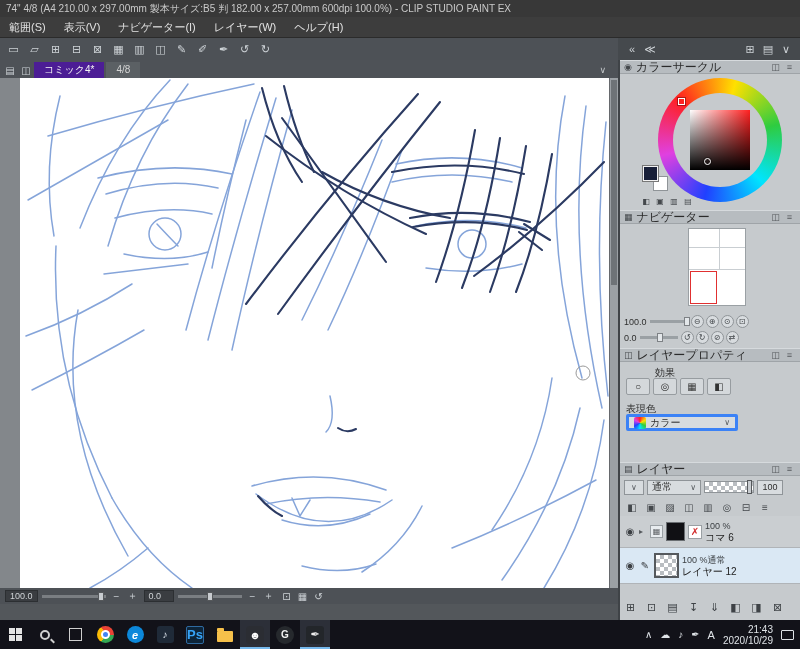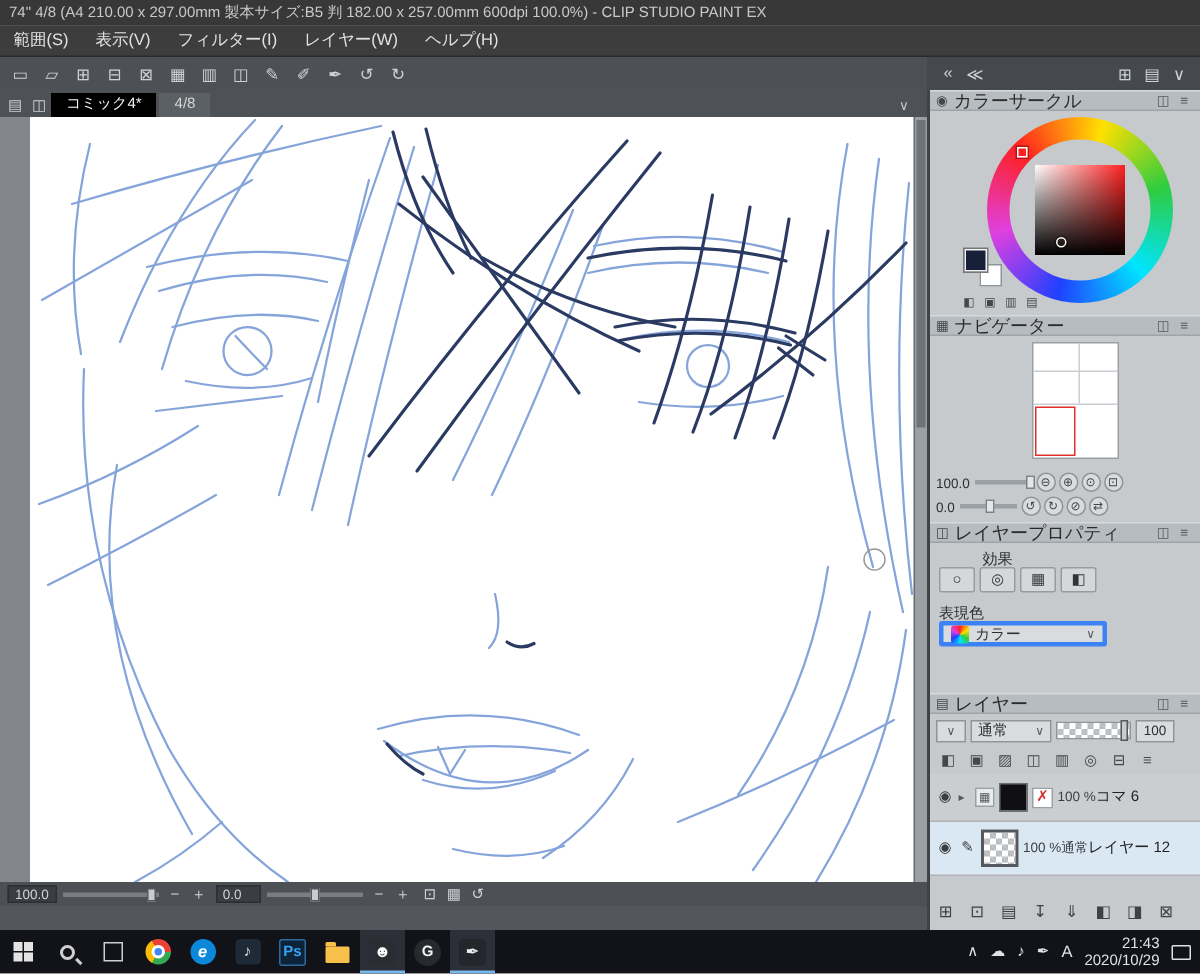--- a/index.html
+++ b/index.html
@@ -17,21 +17,21 @@
   .tool{width:19px;height:18px;display:flex;align-items:center;justify-content:center;font-size:11px;color:#cdd2d6;}
   .minibar{position:absolute;top:38px;right:0;width:182px;height:22px;background:#45494d;display:flex;align-items:center;padding:0 6px;color:#cdd2d6;}
   .minibar .tool{width:16px;}
   .minibar .spacer{flex:1;}
 
   
   .docwin{position:absolute;top:60px;left:0;width:618px;bottom:29px;background:#7d8185;}
   .tabstrip{height:18px;background:#4e5257;display:flex;align-items:flex-end;color:#d5d5d5;font-size:10px;padding-left:2px;}
   .tabstrip .tool{width:16px;height:16px;font-size:10px;}
   .tab{height:16px;padding:0 10px;line-height:16px;background:#5b6064;margin-right:2px;white-space:nowrap;}
-  .tab.active{background:#000000;color:#f4f4f4;}
+  .tab.active{background:#4c1d95;color:#f4f4f4;}
   .tab-caret{margin-left:auto;margin-right:12px;color:#c6cacd;font-size:9px;line-height:16px;}
   .gutter{position:absolute;left:0;top:18px;width:20px;bottom:32px;background:#83878b;}
   .canvas{position:absolute;left:20px;top:18px;width:590px;height:510px;background:#ffffff;border-right:1px solid #66696d;}
   .canvas svg{display:block;}
   .blue-line{stroke:var(--sketch-blue,#7fa0d8);fill:none;stroke-width:1.5;stroke-linecap:round;opacity:.95;}
   .dark-line{stroke:var(--sketch-dark,#2b3a62);fill:none;stroke-width:2.1;stroke-linecap:round;}
   .cursor-ring{stroke:#9a9a9a;fill:none;stroke-width:1;}
   .vscroll{position:absolute;top:18px;left:610px;width:8px;height:510px;background:#9ba0a4;}
   .vscroll .thumb{position:absolute;top:2px;left:1px;width:6px;height:205px;background:#6e7377;}
   .statusbar{position:absolute;left:0;right:0;top:528px;height:16px;background:#4d5156;display:flex;align-items:center;gap:4px;padding:0 5px;color:#cfd3d6;font-size:9px;}
@@ -100,40 +100,40 @@
   .lrow{display:flex;align-items:center;gap:3px;padding:0 4px;border-bottom:1px solid #b0b4b8;background:#caced1;}
   .lrow.a{height:32px;}
   .lrow.selected{background:#dae8f4;height:36px;}
   .eye{font-size:10px;color:#3a3e42;width:12px;text-align:center;}
   .lrow .arrow{font-size:8px;color:#55595d;width:8px;}
   .lrow .penm{font-size:10px;color:#3a3e42;width:12px;text-align:center;}
   .thumb-sm{width:13px;height:13px;background:#e8ecef;border:1px solid #9aa0a4;display:flex;align-items:center;justify-content:center;font-size:8px;color:#55595d;}
   .thumb-black{width:19px;height:19px;background:#101014;border:1px solid #6a6e72;}
   .thumb-x{width:14px;height:14px;background:#fff;border:1px solid #9aa0a4;color:#d23030;font-size:10px;display:flex;align-items:center;justify-content:center;}
   .thumb-layer{width:25px;height:25px;border:2px solid #55595d;}
-  .ltext{display:flex;flex-direction:row;justify-content:center;line-height:11px;}
+  .ltext{display:flex;flex-direction:column;justify-content:center;line-height:11px;}
   .ltext .info{font-size:9px;color:#3a3e42;}
   .ltext .name{font-size:10px;color:#222;}
   .bottomicons{position:absolute;left:2px;right:2px;bottom:4px;height:18px;display:flex;gap:4px;align-items:center;}
   .bottomicons .tool{width:17px;height:16px;font-size:11px;color:#3e4246;}
 
   
   .taskbar{position:absolute;left:0;right:0;bottom:0;height:29px;background:#121219;display:flex;align-items:center;color:#e8e8e8;}
   .tb-app{width:30px;height:29px;display:flex;align-items:center;justify-content:center;flex-shrink:0;}
   .tb-app.active{background:#2c2f38;box-shadow:inset 0 -2px 0 var(--accent,#76b9ed);}
   .winlogo{display:grid;grid-template-columns:6px 6px;grid-template-rows:6px 6px;gap:1px;}
   .winlogo span{background:#e3e3e3;}
   .searchring{width:10px;height:10px;border:2px solid #cfcfcf;border-radius:50%;position:relative;}
   .searchring::after{content:"";position:absolute;left:8px;top:8px;width:5px;height:2px;background:#cfcfcf;transform:rotate(45deg);}
   .taskview{width:13px;height:13px;border:1px solid #cfcfcf;}
   .chrome{width:17px;height:17px;border-radius:50%;background:conic-gradient(from -30deg,#ea4335 0 120deg,#34a853 0 240deg,#fbbc05 0 360deg);position:relative;}
   .chrome::after{content:"";position:absolute;inset:4px;border-radius:50%;background:#4285f4;border:2px solid #fff;}
   .edgec{width:17px;height:17px;border-radius:50%;background:#0c88da;color:#fff;font-size:11px;font-weight:bold;display:flex;align-items:center;justify-content:center;font-style:italic;}
   .mediaic{width:17px;height:17px;border-radius:3px;background:#1f2a38;color:#dfe6ee;font-size:10px;display:flex;align-items:center;justify-content:center;}
-  .ps{width:18px;height:18px;background:#0d2438;border:1px solid #2f6aa0;border-radius:2px;color:#36a3f7;font-size:10px;font-weight:bold;display:flex;align-items:center;justify-content:center;}
+  .ps{width:18px;height:18px;background:#0d2438;border:1px solid #2f6aa0;border-radius:2px;color:#36a3f7;font-size:13px;font-weight:bold;display:flex;align-items:center;justify-content:center;}
   .folder{width:16px;height:11px;background:#f6c04a;border-radius:1px;position:relative;margin-top:3px;}
   .folder::before{content:"";position:absolute;top:-3px;left:0;width:7px;height:3px;background:#f6c04a;border-radius:1px 1px 0 0;}
   .disc{width:18px;height:18px;border-radius:4px;background:#2b2d33;color:#fff;font-size:11px;display:flex;align-items:center;justify-content:center;}
   .clipg{width:18px;height:18px;border-radius:50%;background:#26292d;color:#f2f2f2;font-size:10px;font-weight:bold;display:flex;align-items:center;justify-content:center;}
   .cspp{width:18px;height:18px;border-radius:3px;background:#23262a;color:#eee;font-size:11px;display:flex;align-items:center;justify-content:center;}
   .tray{margin-left:auto;display:flex;align-items:center;gap:8px;padding-right:6px;font-size:10px;color:#dfe3e7;}
   .tray .tricon{font-size:10px;}
   .ime{font-size:11px;}
   .clockblock{text-align:right;font-size:10px;line-height:11px;}
   .notif{width:13px;height:10px;border:1px solid #dfe3e7;border-radius:1px;}
@@ -142,21 +142,21 @@
 <body>
 
 <div class="titlebar">
   <span>74" 4/8 (A4 210.00 x 297.00mm 製本サイズ:B5 判 182.00 x 257.00mm 600dpi 100.0%) - CLIP STUDIO PAINT EX</span>
 </div>
 
 <div class="menubar">
 
 <span class="menu-item">範囲(S)</span>
     <span class="menu-item">表示(V)</span>
-    <span class="menu-item">フィルター(I)</span>
+    <span class="menu-item">ナビゲーター(I)</span>
     <span class="menu-item">レイヤー(W)</span>
     <span class="menu-item">ヘルプ(H)</span>
   </div>
 
 <div class="toolbar">
 
 <span class="tool">▭</span>
     <span class="tool">▱</span>
     <span class="tool">⊞</span>
     <span class="tool">⊟</span>

